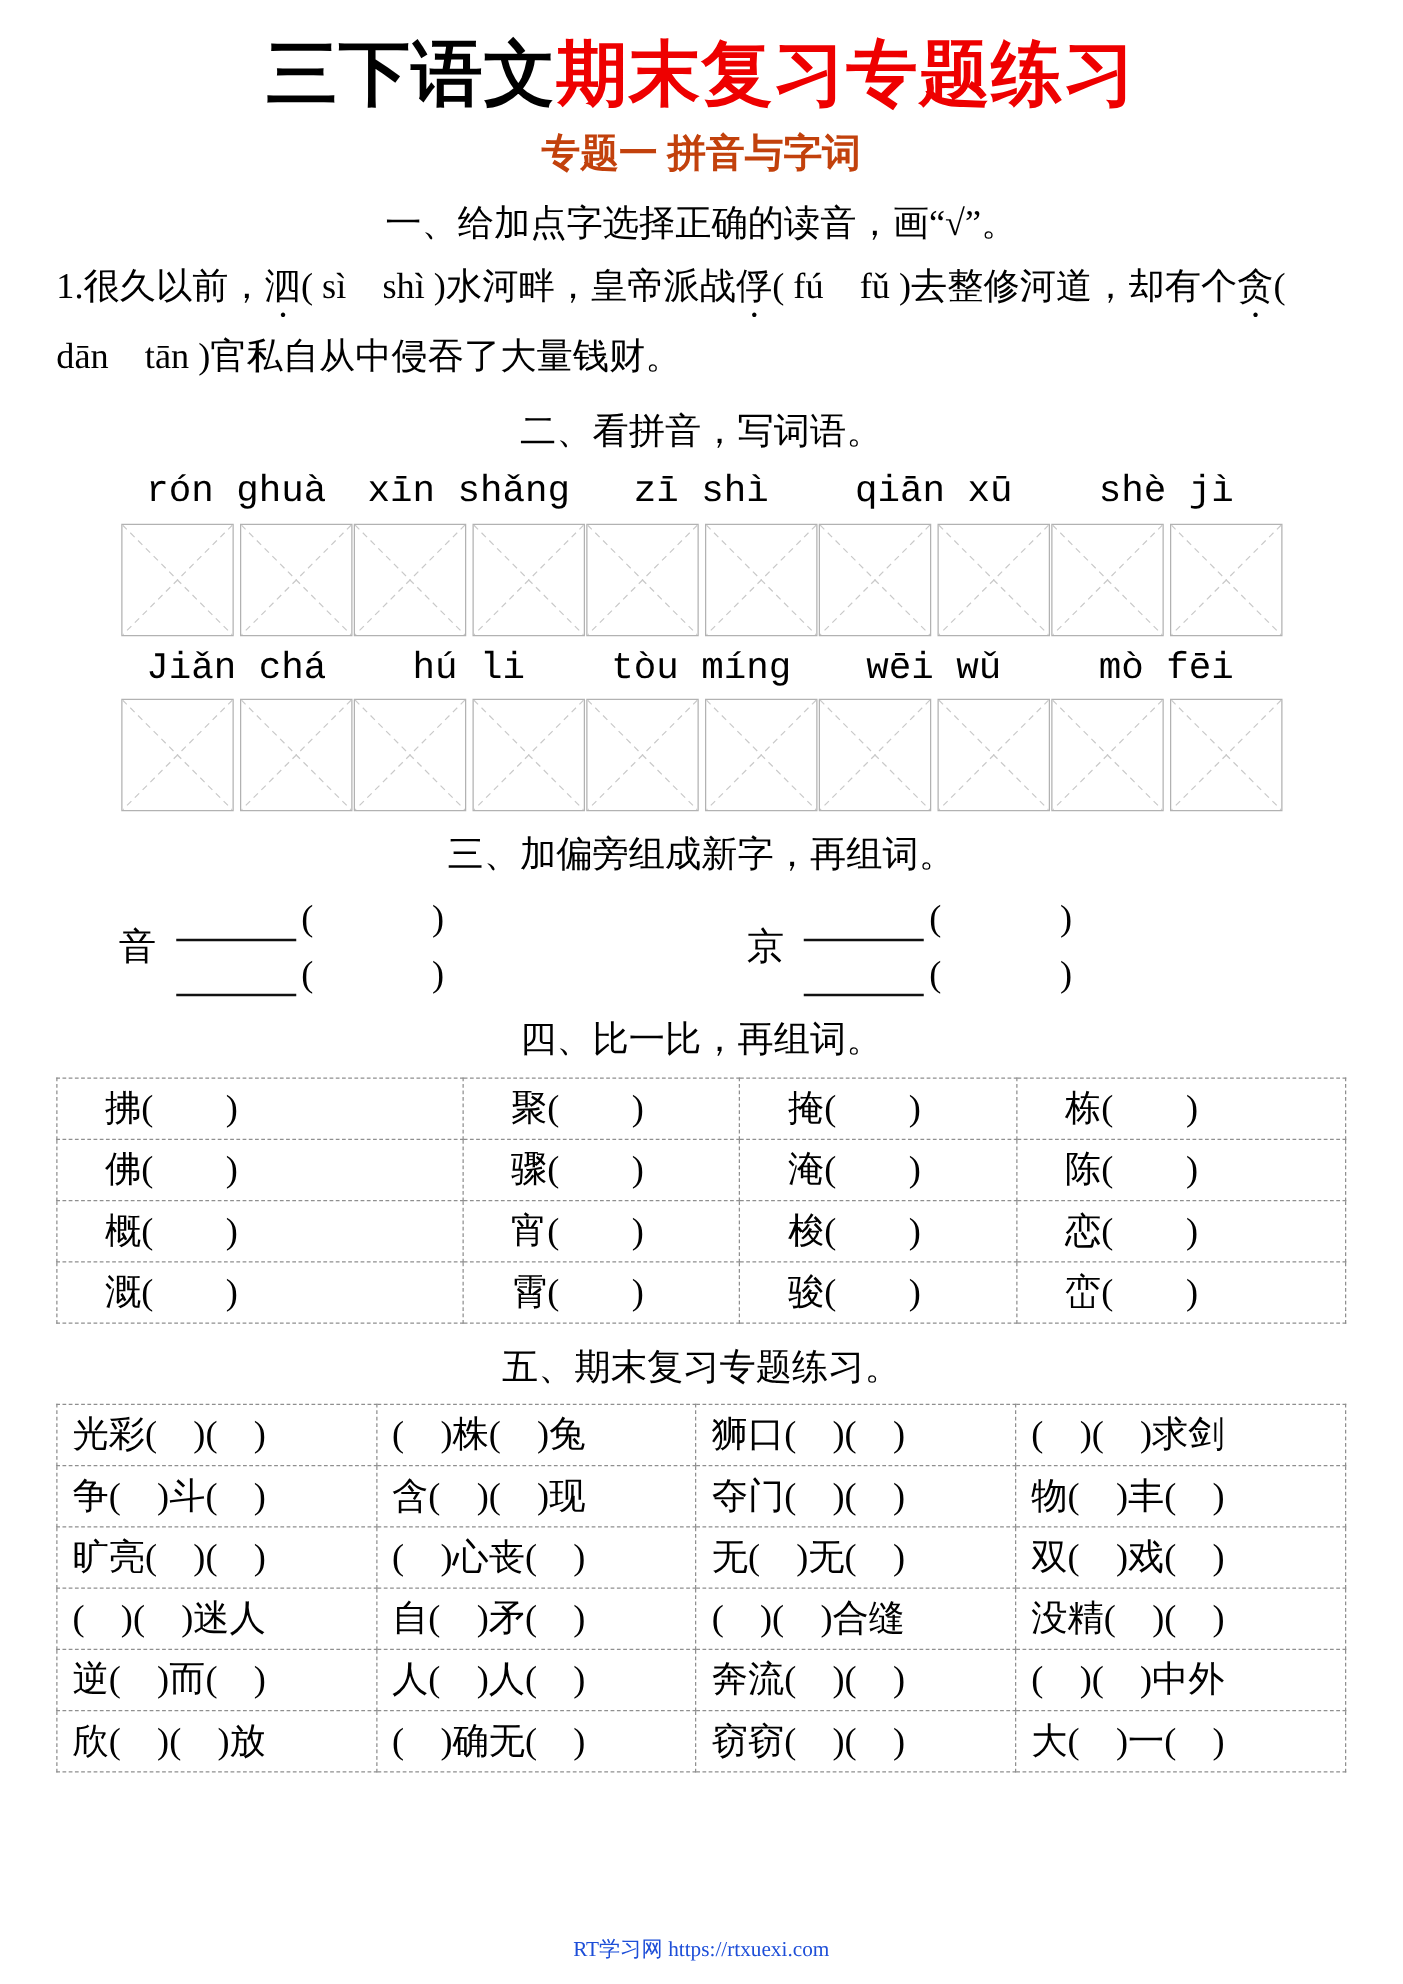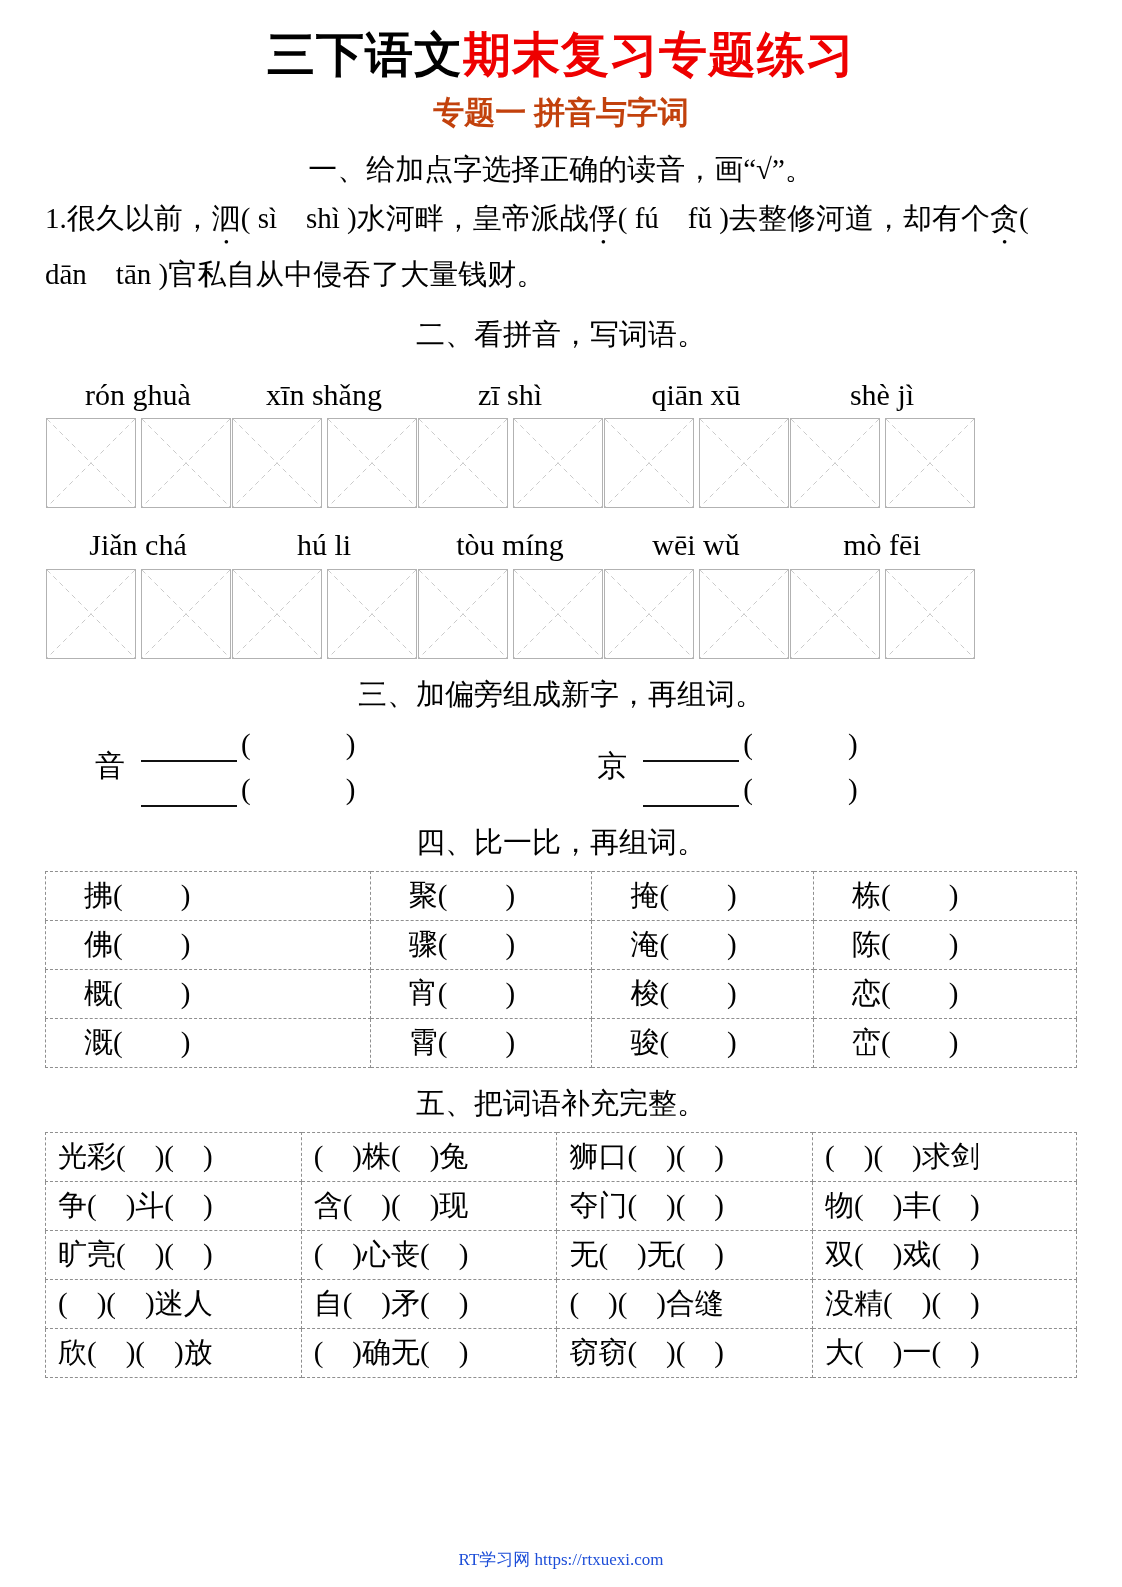--- a/index.html
+++ b/index.html
@@ -1,29 +1,29 @@
 <!DOCTYPE html>
 <html><head>
 <meta charset="utf-8">
 <style>
   * { margin:0; padding:0; box-sizing:border-box; }
   html,body { background:#ffffff; }
   body { font-family:"Liberation Serif","DejaVu Serif",serif; color:#000; }
   .page { width:1122px; height:1587px; margin:0 auto; padding:26px 45px 0 45px; background:#fff; position:relative; overflow:hidden; }
 
-  .title { text-align:center; font-size:48px; font-weight:bold; letter-spacing:1px; line-height:1.2; }
+  .title { text-align:center; font-size:57px; font-weight:bold; letter-spacing:1px; line-height:1.2; }
   .t-red { color:#ee0000; }
   .subtitle { text-align:center; font-size:31px; font-weight:bold; color:#c2410c; margin-top:8px; }
 
   .sec-title { font-size:29px; line-height:1.6; margin-top:12px;text-align:center; }
   .body-text { font-size:29px; line-height:1.7; margin-top:2px; }
   .dot { -webkit-text-emphasis-style:dot; -webkit-text-emphasis-position:under; text-emphasis-style:dot; text-emphasis-position:under right; }
 
   
-  .pin-row { display:flex; justify-content:flex-start; margin-top:18px; }
+  .pin-row { display:flex; justify-content:center; margin-top:8px;font-family:Liberation Mono, monospace; }
   .pin-group { width:186px; display:flex; flex-direction:column; align-items:center; }
   .pinyin { font-size:30px; line-height:1.25; margin-bottom:5px; white-space:nowrap; }
   .box-pair { display:flex; gap:5px; }
   .tzg { width:90px; height:90px; border:1px solid #b2b2b2; }
   .tzg svg { width:100%; height:100%; display:block; }
   .tzg line { stroke:#c9c9c9; stroke-width:1; stroke-dasharray:5 4; }
 
   
   .addon-row { display:flex; padding-left:50px; margin-top:10px; }
   .addon-group { display:flex; align-items:center; }
@@ -291,21 +291,21 @@
       </tr>
       <tr>
         <td>溉(　　)</td>
         <td>霄(　　)</td>
         <td>骏(　　)</td>
         <td>峦(　　)</td>
       </tr>
     </tbody>
   </table>
 
-  <p class="sec-title">五、把词语补充完整。</p>
+  <p class="sec-title">五、期末复习专题练习。</p>
   <table class="t5">
     <colgroup>
         <col style="width:24.8%">
         <col style="width:24.8%">
         <col style="width:24.8%">
         <col style="width:25.6%">
       </colgroup>
     <tbody>
       <tr>
         <td>光彩(　)(　)</td>
@@ -325,20 +325,26 @@
         <td>无(　)无(　)</td>
         <td>双(　)戏(　)</td>
       </tr>
       <tr>
         <td>(　)(　)迷人</td>
         <td>自(　)矛(　)</td>
         <td>(　)(　)合缝</td>
         <td>没精(　)(　)</td>
       </tr>
       <tr>
+        <td>逆(　)而(　)</td>
+        <td>人(　)人(　)</td>
+        <td>奔流(　)(　)</td>
+        <td>(　)(　)中外</td>
+      </tr>
+      <tr>
         <td>欣(　)(　)放</td>
         <td>(　)确无(　)</td>
         <td>窃窃(　)(　)</td>
         <td>大(　)一(　)</td>
       </tr>
     </tbody>
   </table>
 
   <div class="watermark">RT学习网 https://rtxuexi.com</div>
 

